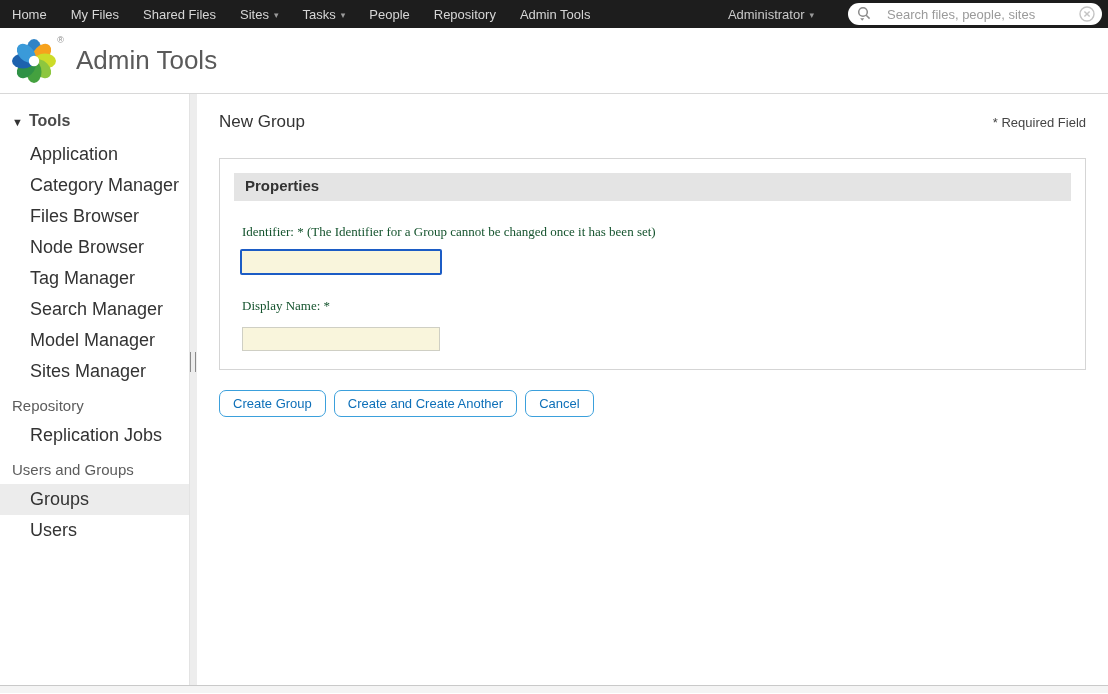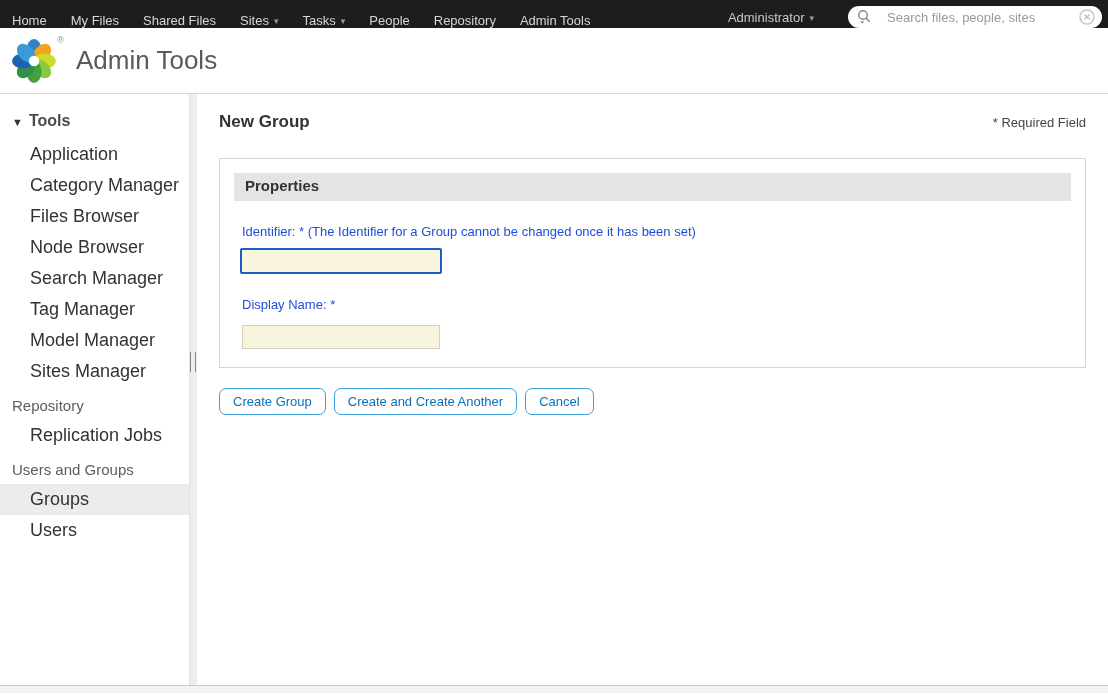--- a/index.html
+++ b/index.html
@@ -5,21 +5,21 @@
   * { box-sizing: border-box; }
   html,body { margin:0; padding:0; }
   body {
     width:1108px; height:694px; overflow:hidden;
     font-family:"Liberation Sans", sans-serif;
     background:#ffffff; position:relative;
   }
 
   
   .topnav {
-    height:28px; background:#1d1d1d; display:flex; align-items:flex-end;
+    height:28px; background:#1d1d1d; display:flex; align-items:center;
     font-size:13px; color:#d6d6d6;
   }
   .nav-item { padding:0 12px; color:#d6d6d6; text-decoration:none; cursor:pointer; white-space:nowrap; }
   .nav-caret { font-size:9px; color:#9a9a9a; margin-left:5px; vertical-align:1px; }
   .nav-right { margin-left:auto; display:flex; align-items:center; }
   .user-menu { color:#c9c9c9; margin-right:34px; cursor:pointer; white-space:nowrap; }
   .search-pill {
     width:254px; height:22px; background:#ffffff; border-radius:12px;
     display:flex; align-items:center; padding:0 6px 0 8px; margin-right:6px;gap:6px;
   }
@@ -53,29 +53,29 @@
   }
   .side-tools-header { font-size:16px; font-weight:700; color:#4a4a4a; padding:0 0 9px 12px; cursor:pointer; }
   .tools-caret { font-size:11px; color:#333; margin-right:6px; }
   .side-item { font-size:18px; color:#333; padding:5px 0 5px 30px; cursor:pointer; }
   .side-item.selected { background:#ececec; }
   .side-section { font-size:15px; color:#5c5c5c; padding:10px 0 6px 12px; }
 
   
   .content { flex:1; padding:0 22px; }
   .content-title-row { display:flex; justify-content:space-between; align-items:baseline; margin-top:18px; }
-  .page-title { font-size:17px; font-weight:700; color:#333; margin:0; }
+  .page-title { font-size:17px; font-weight:400; color:#333; margin:0; }
   .required-note { font-size:13px; color:#444; }
 
   .panel { margin-top:26px; border:1px solid #d5d5d5; background:#fff; padding:14px 14px 18px; }
   .panel-header {
     background:#e4e4e4; height:28px; line-height:26px;
     font-weight:700; font-size:15px; color:#333; padding-left:11px;
   }
-  .field-label { font-size:13px; color:#1d4ed8; margin:23px 0 0 8px; }
+  .field-label { font-size:13px; color:#14532d; margin:23px 0 0 8px;font-family:Liberation Serif, serif; }
   .field-input {
     display:block; height:24px; background:#f9f5dc; font-size:13px; color:#333;
     font-family:"Liberation Sans", sans-serif; padding:0 4px; outline:none;
   }
   .field-input.focused {
     margin:9px 0 0 6px; width:202px; border:2px solid #1c5cc5; border-radius:2px; height:26px;
   }
   .field-input.normal {
     margin:13px 0 0 8px; width:198px; border:1px solid #cfcfc4;
   }
@@ -150,22 +150,22 @@
 <div class="main-wrap">
 
   <div class="sidebar">
     <div class="side-tools-header">
       <span class="tools-caret">▼</span><span>Tools</span>
     </div>
     <div class="side-item">Application</div>
     <div class="side-item">Category Manager</div>
     <div class="side-item">Files Browser</div>
     <div class="side-item">Node Browser</div>
+    <div class="side-item">Tag Manager</div>
     <div class="side-item">Search Manager</div>
-    <div class="side-item">Tag Manager</div>
     <div class="side-item">Model Manager</div>
     <div class="side-item">Sites Manager</div>
 
     <div class="side-section">Repository</div>
     <div class="side-item">Replication Jobs</div>
 
     <div class="side-section">Users and Groups</div>
     <div class="side-item selected">Groups</div>
     <div class="side-item">Users</div>
 

